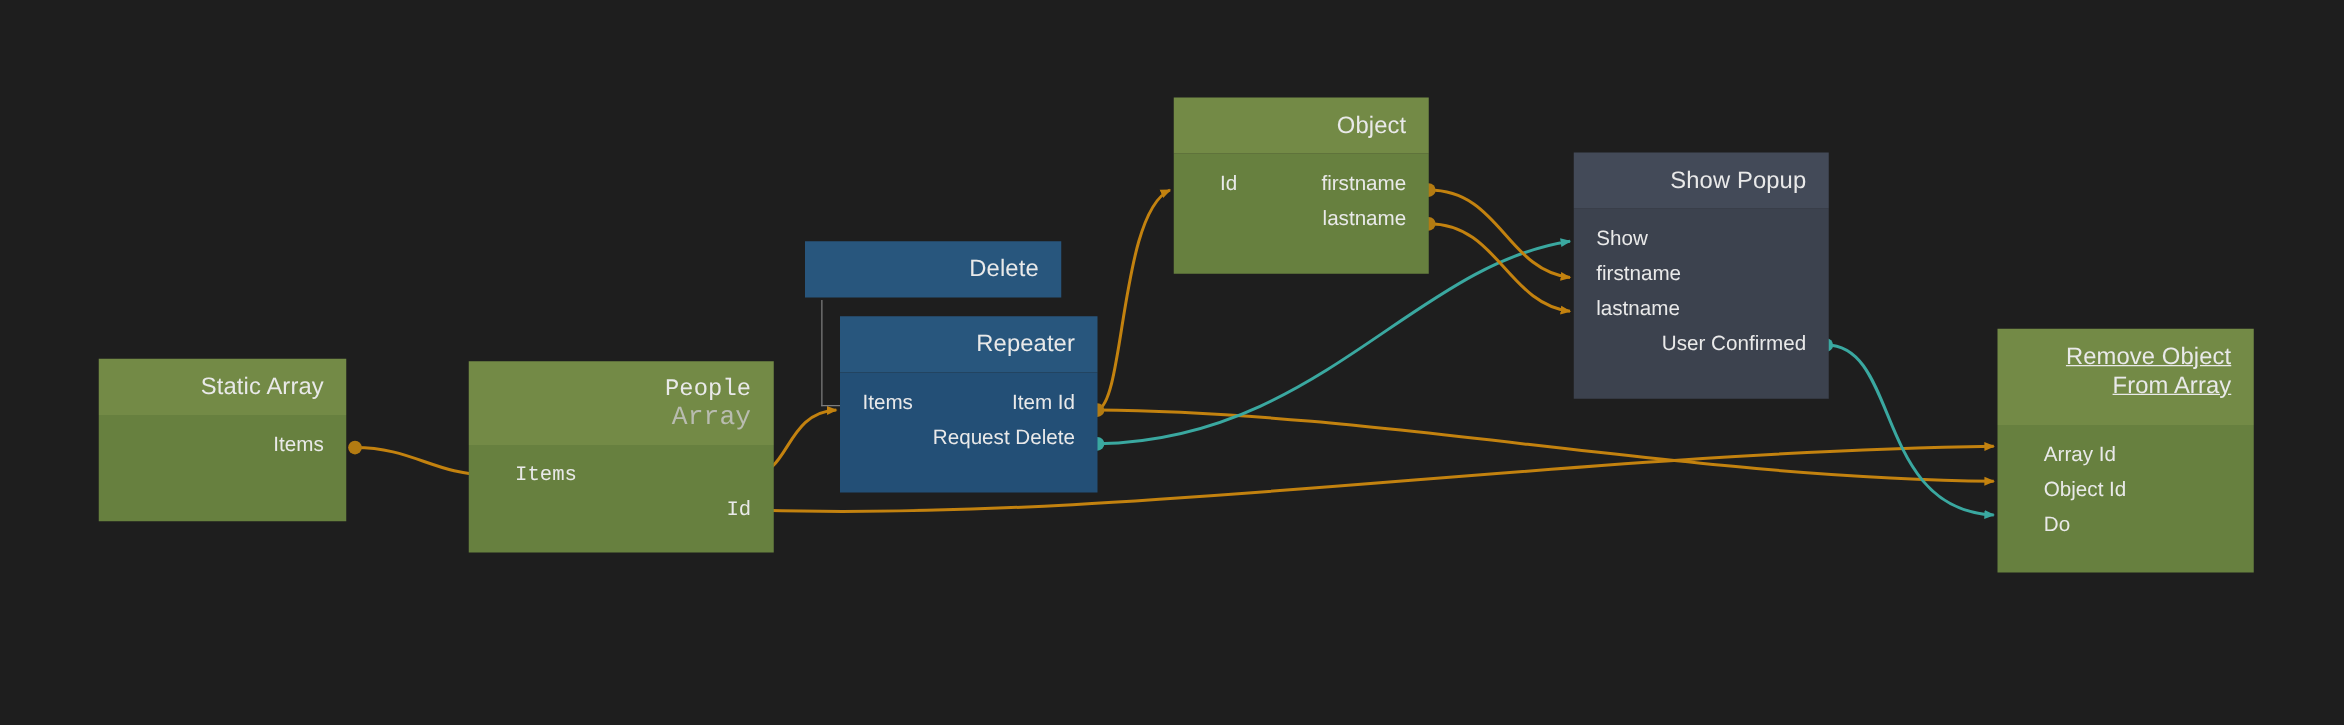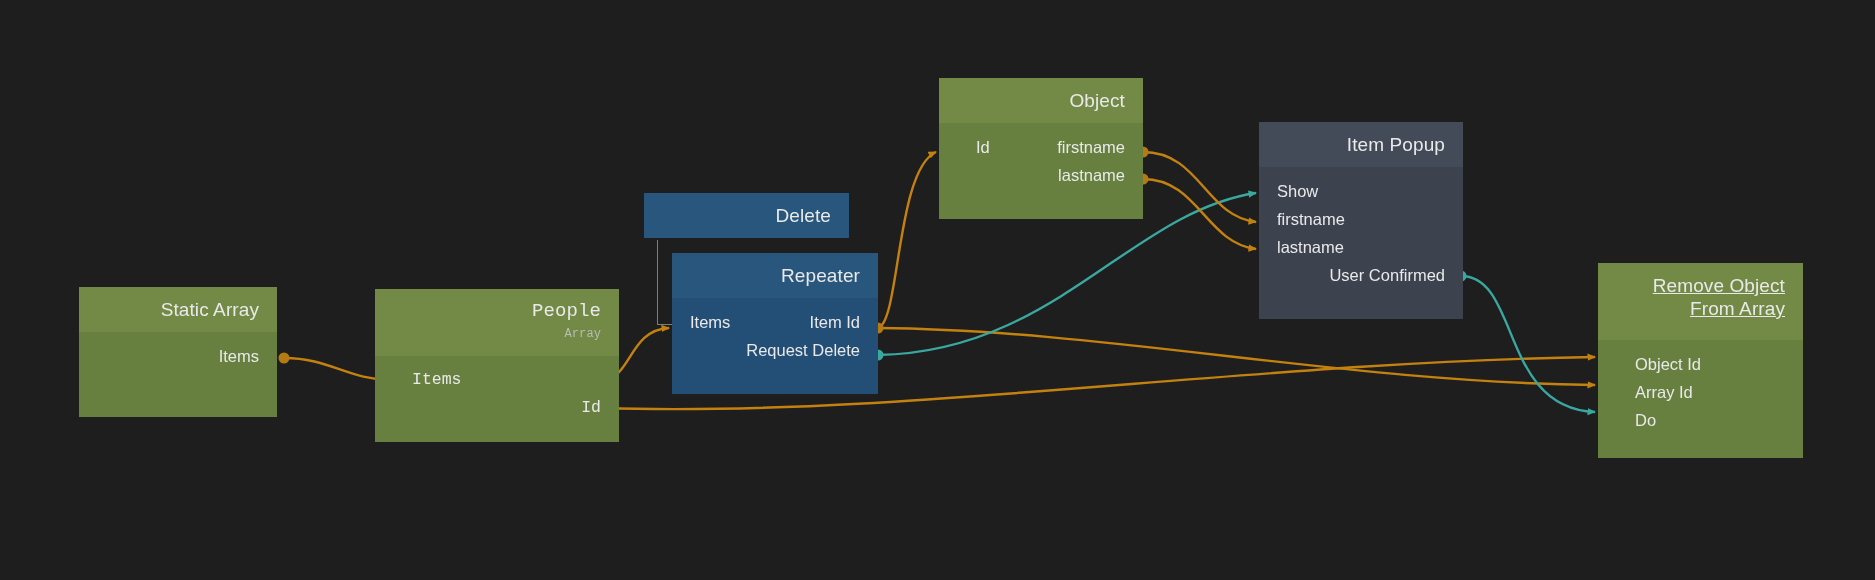--- a/index.html
+++ b/index.html
@@ -33,21 +33,21 @@
   .node-header {
     padding: 11px 18px 11px 18px;
     color: #e9e9e9;
     font-size: 19px;
     line-height: 23px;
     letter-spacing: 0.1px;
   }
   .node-header .subtitle {
     display: block;
     color: #b9bcb0;
-    font-size: 12px;
+    font-size: 21px;
     line-height: 21px;
     margin-top: 1px;
   }
   .node-body {
     padding: 10px 0 14px 0;
   }
   .port-row {
     position: relative;
     height: 28px;
     line-height: 28px;
@@ -197,21 +197,21 @@
         <span class="label-out">firstname</span>
       </div>
       <div class="port-row">
         <span class="label-out">lastname</span>
       </div>
     </div>
   </div>
 
   <div class="node dark" style="left:1259px; top:122px; width:204px;">
     <div class="node-header">
-      <span>Item Popup</span>
+      <span>Show Popup</span>
     </div>
     <div class="node-body" style="height:128px;">
       <div class="port-row">
         <span class="label-in">Show</span>
       </div>
       <div class="port-row">
         <span class="label-in">firstname</span>
       </div>
       <div class="port-row">
         <span class="label-in">lastname</span>
@@ -221,24 +221,24 @@
       </div>
     </div>
   </div>
 
   <div class="node green" style="left:1598px; top:263px; width:205px;">
     <div class="node-header" style="height:55px;text-decoration:underline;">
       <span>Remove Object From Array</span>
     </div>
     <div class="node-body" style="height:94px;">
       <div class="port-row">
+        <span class="label-in">Array Id</span>
+      </div>
+      <div class="port-row">
         <span class="label-in">Object Id</span>
       </div>
       <div class="port-row">
-        <span class="label-in">Array Id</span>
-      </div>
-      <div class="port-row">
         <span class="label-in">Do</span>
       </div>
     </div>
   </div>
 
 </div>
 
 </body></html>

